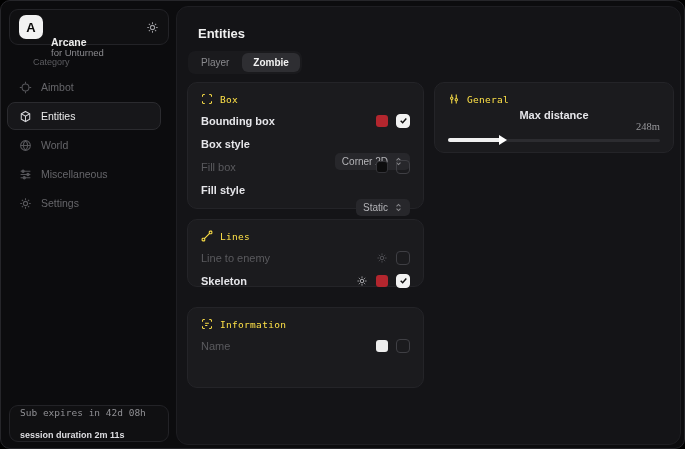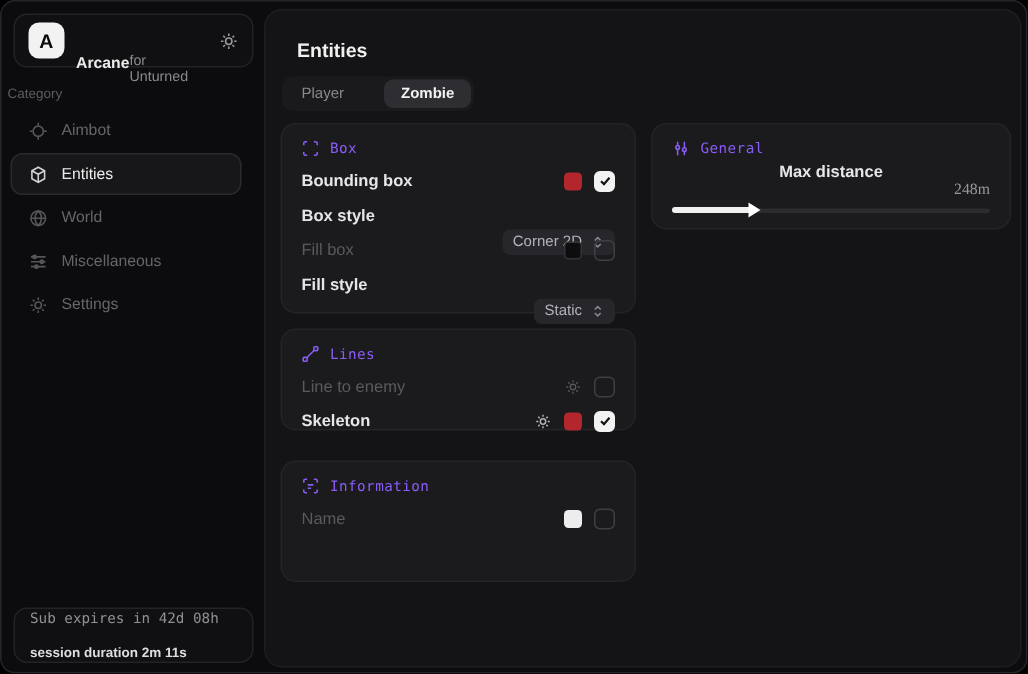--- a/index.html
+++ b/index.html
@@ -13,25 +13,25 @@
   .brand-card {
     position:absolute; left:8px; top:8px; width:160px; height:36px;
     border:1px solid #232327; border-radius:9px; background:#101012;
     display:flex; align-items:center; padding:0 9px; gap:8px;
   }
   .logo {
     width:24px; height:24px; border-radius:7px; background:#f2f2f2;
     color:#0a0a0a; font-weight:bold; font-size:13px;
     display:flex; align-items:center; justify-content:center;
   }
-  .brand-text { display:flex; line-height:1.15;margin-top:40px; }
+  .brand-text { display:flex; flex-direction:column; line-height:1.15;margin-top:40px; }
   .brand-name { font-size:10.5px; font-weight:bold; color:#ececec; }
   .brand-sub { font-size:9.5px; color:#8a8a8e; }
   .brand-gear { margin-left:auto; color:#9a9a9e; display:flex; cursor:pointer; }
-  .category-label { position:absolute; left:4px; top:56px; font-size:9px; color:#5c5c60; }
+  .category-label { position:absolute; left:32px; top:56px; font-size:9px; color:#5c5c60; }
   .nav { position:absolute; left:6px; right:15px; top:72px; display:flex; flex-direction:column; gap:1px; }
   .nav-item {
     height:28px; display:flex; align-items:center; gap:9px; padding:0 11px;
     border:1px solid transparent; border-radius:8px; color:#66666a; font-size:10.5px;
     cursor:pointer;
   }
   .nav-item .nicon { display:flex; color:#56565a; }
   .nav-item.active { background:#17171a; border-color:#2b2b2f; color:#ececec; }
   .nav-item.active .nicon { color:#d2d2d6; }
   .status-card {
@@ -41,34 +41,34 @@
   }
   .status-line1 { font-family:"DejaVu Sans Mono", monospace; font-size:9.5px; color:#909094; white-space:nowrap; }
   .status-line2 { font-size:9px; font-weight:bold; color:#dedee2; white-space:nowrap; }
   
   .main {
     position:absolute; left:175px; top:5px; width:505px; height:439px;
     background:#141417; border:1px solid #1e1e22; border-radius:12px;
   }
   .page-title { position:absolute; left:21px; top:19px; font-size:13px; font-weight:bold; color:#f0f0f0; }
   .tabs {
-    position:absolute; left:11px; top:44px; display:inline-flex; gap:16px;
+    position:absolute; left:11px; top:44px; display:inline-flex; gap:2px;
     background:#1a1a1d; border-radius:7px; padding:2px;
   }
   .tab { padding:4px 11px; font-size:10px; color:#8a8a8e; border-radius:6px; cursor:pointer; }
   .tab.active { background:#2e2e32; color:#f2f2f2; font-weight:bold; }
   .card {
     position:absolute; background:#1b1b1e; border:1px solid #242428; border-radius:10px;
     padding:10px 13px;
   }
   .card-box   { left:10px;  top:75px;  width:237px; height:127px; }
   .card-lines { left:10px;  top:212px; width:237px; height:68px; }
   .card-info  { left:10px;  top:300px; width:237px; height:81px; }
   .card-general { left:257px; top:75px; width:240px; height:71px; }
-  .card-header { display:flex; align-items:flex-end; gap:7px; color:#8b5cf6; margin-bottom:4px; }
+  .card-header { display:flex; align-items:flex-end; gap:7px; color:#fde047; margin-bottom:4px; }
   .card-header .htitle { font-family:"DejaVu Sans Mono", monospace; font-size:9.5px; letter-spacing:.3px; }
   .row { height:23px; display:flex; align-items:center; }
   .row-label { font-size:11px; font-weight:bold; color:#e6e6ea; }
   .row.dim .row-label { color:#5a5a5e; font-weight:normal; }
   .row-controls { margin-left:auto; display:flex; align-items:center; gap:8px; }
   .swatch { width:12px; height:12px; border-radius:3px; cursor:pointer; }
   .swatch.red   { background:var(--accent_red); }
   .swatch.white { background:var(--swatch_white); }
   .swatch.black { background:var(--swatch_black); border:1px solid #333338; }
   .checkbox {

